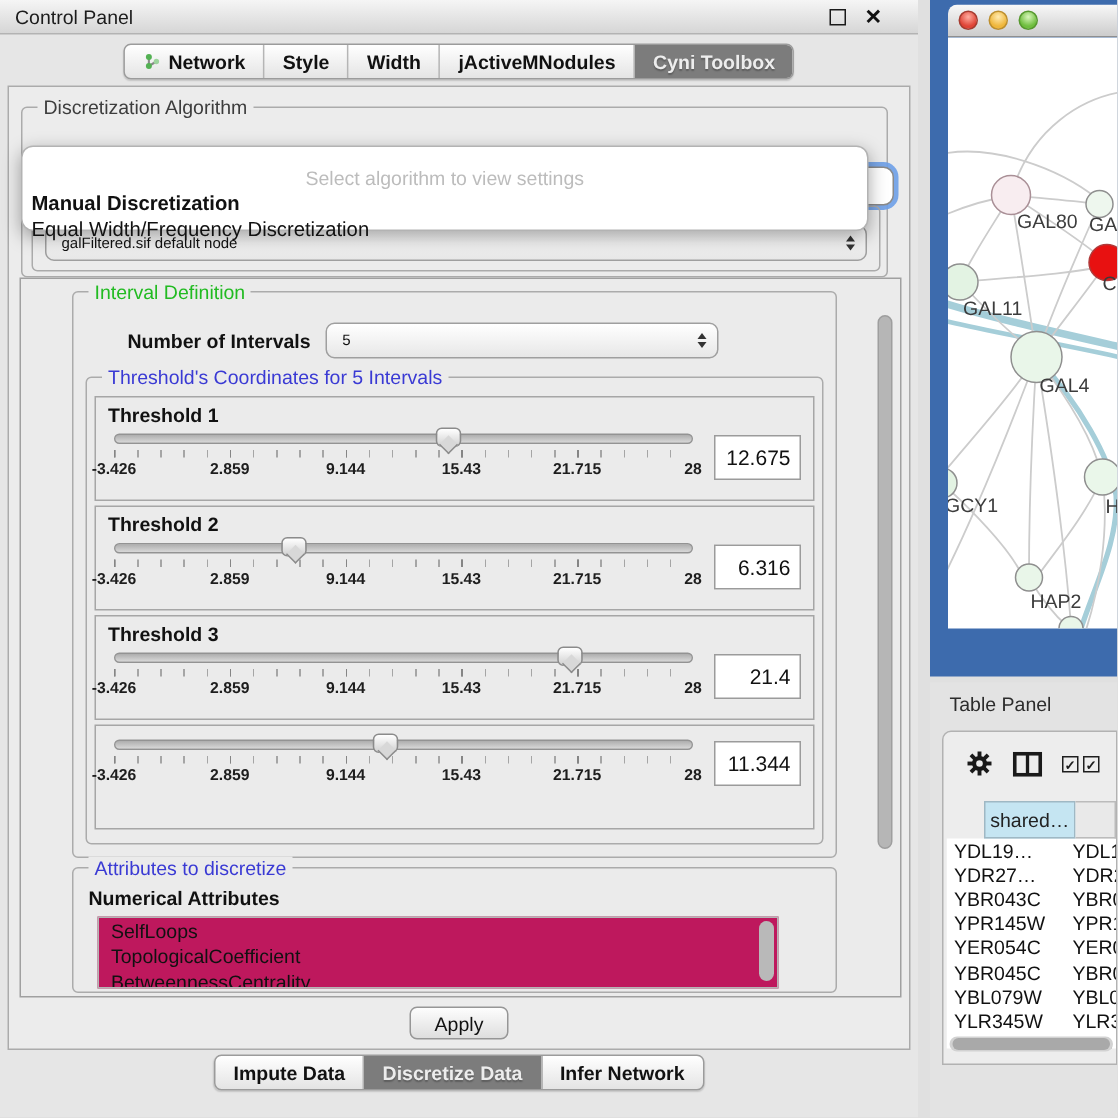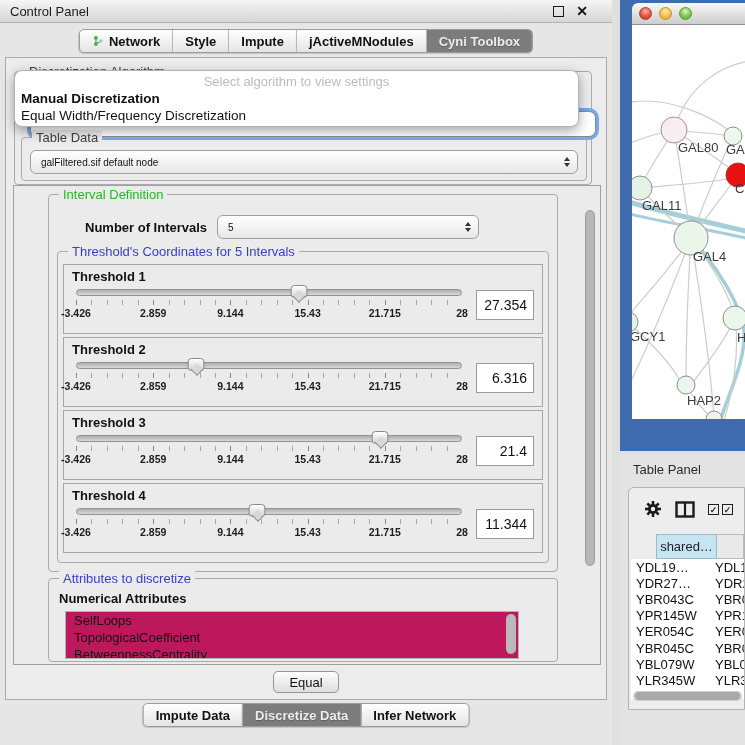--- a/index.html
+++ b/index.html
@@ -36,22 +36,22 @@
     background:#fff;border:1px solid #8a8a8a;box-shadow:0 0 0 3px rgba(110,160,232,.9);z-index:1;}
   .table-data-group{left:15px;top:79px;width:564px;height:42px;z-index:5;}
 
   .combo{position:relative;border:1px solid #9f9f9f;border-radius:6px;background:linear-gradient(#ffffff,#e7e7e7);
     height:24px;display:flex;align-items:center;padding:0 24px 0 10px;font-size:10px;color:#111;box-sizing:border-box;}
   .stepper{position:absolute;right:7px;top:50%;transform:translateY(-50%);display:flex;flex-direction:column;gap:2px;}
   .stepper .up{width:0;height:0;border-left:3.5px solid transparent;border-right:3.5px solid transparent;border-bottom:4px solid #333;}
   .stepper .down{width:0;height:0;border-left:3.5px solid transparent;border-right:3.5px solid transparent;border-top:4px solid #333;}
   .table-data-combo{position:absolute;left:8px;top:12px;width:548px;}
 
-  .popup{position:absolute;left:8px;top:12px;width:565px;height:57px;z-index:40;background:#fff;
-    border:1px solid #b3b3b3;border-radius:8px;box-shadow:0 4px 12px rgba(0,0,0,.35);padding-top:2px;box-sizing:border-box;}
+  .popup{position:absolute;left:8px;top:39px;width:565px;height:57px;z-index:40;background:#fff;
+    border:1px solid #b3b3b3;border-radius:8px;box-shadow:0 4px 12px rgba(0,0,0,.35);padding-top:12px;box-sizing:border-box;}
   .popup-hint{text-align:center;color:#bcbcbc;font-size:13px;height:17px;line-height:17px;}
   .popup-item{padding-left:6px;font-size:13.5px;height:17px;line-height:17px;color:#111;}
   .popup-item.bold{font-weight:bold;}
 
   .scroll-area{position:absolute;left:7px;top:127px;width:588px;height:480px;background:#ebebeb;
     border:1px solid #a0a0a0;overflow:hidden;box-sizing:border-box;}
   .scroll-area .group-label{background:#ebebeb;}
   .v-thumb{position:absolute;right:5px;top:24px;width:10px;height:356px;border-radius:5px;
     background:#b6b6b6;border:1px solid #9e9e9e;box-sizing:border-box;}
 
@@ -146,21 +146,21 @@
           <circle cx="4" cy="3" r="2" fill="#53b153"></circle>
           <circle cx="4" cy="9" r="2" fill="#53b153"></circle>
           <circle cx="9" cy="6" r="1.8" fill="#9ed49e"></circle>
         </svg>
         <span>Network</span>
       </span>
       <span class="tab">
           <span>Style</span>
         </span>
       <span class="tab">
-          <span>Impute</span>
+          <span>Width</span>
         </span>
       <span class="tab">
           <span>jActiveMNodules</span>
         </span>
       <span class="tab selected">
           <span>Cyni Toolbox</span>
         </span>
     </nav>
 
     <div class="cp-content">
@@ -216,21 +216,21 @@
                     <div class="ticks"></div>
                     <div class="tick-labels">
                         <span class="tick-label" style="left: 0%;">-3.426</span>
                         <span class="tick-label" style="left: 20%;">2.859</span>
                         <span class="tick-label" style="left: 40%;">9.144</span>
                         <span class="tick-label" style="left: 60%;">15.43</span>
                         <span class="tick-label" style="left: 80%;">21.715</span>
                         <span class="tick-label" style="left: 100%;">28</span>
                       </div>
                   </div>
-                  <div class="value-box">27.354</div>
+                  <div class="value-box">12.675</div>
                 </div>
               </div>
 
               <div class="threshold-block">
                 <div class="th-label">Threshold 2</div>
                 <div class="slider-row">
                   <div class="slider-area">
                     <div class="track">
                         <div class="slider-thumb" style="left: 31%;"></div>
                       </div>
@@ -263,21 +263,20 @@
                         <span class="tick-label" style="left: 60%;">15.43</span>
                         <span class="tick-label" style="left: 80%;">21.715</span>
                         <span class="tick-label" style="left: 100%;">28</span>
                       </div>
                   </div>
                   <div class="value-box">21.4</div>
                 </div>
               </div>
 
               <div class="threshold-block">
-                <div class="th-label">Threshold 4</div>
                 <div class="slider-row">
                   <div class="slider-area">
                     <div class="track">
                         <div class="slider-thumb" style="left: 47%;"></div>
                       </div>
                     <div class="ticks"></div>
                     <div class="tick-labels">
                         <span class="tick-label" style="left: 0%;">-3.426</span>
                         <span class="tick-label" style="left: 20%;">2.859</span>
                         <span class="tick-label" style="left: 40%;">9.144</span>
@@ -303,21 +302,21 @@
               <div class="attr-item">TopologicalCoefficient</div>
               <div class="attr-item">BetweennessCentrality</div>
               <div class="attr-scroll-thumb"></div>
             </div>
         </div>
 
         <div class="v-thumb"></div>
       </div>
 
       <div class="apply-row">
-        <button class="apply-btn">Equal</button>
+        <button class="apply-btn">Apply</button>
       </div>
     </div>
 
     <nav class="seg bottom-seg">
       <span class="tab">
           <span>Impute Data</span>
         </span>
       <span class="tab selected">
           <span>Discretize Data</span>
         </span>

